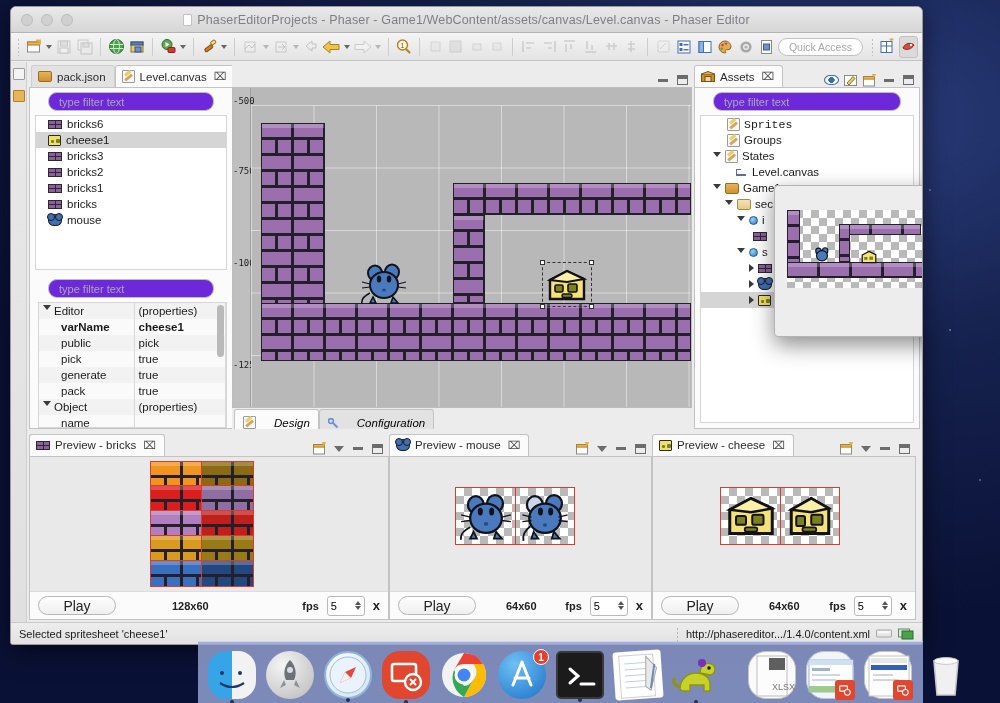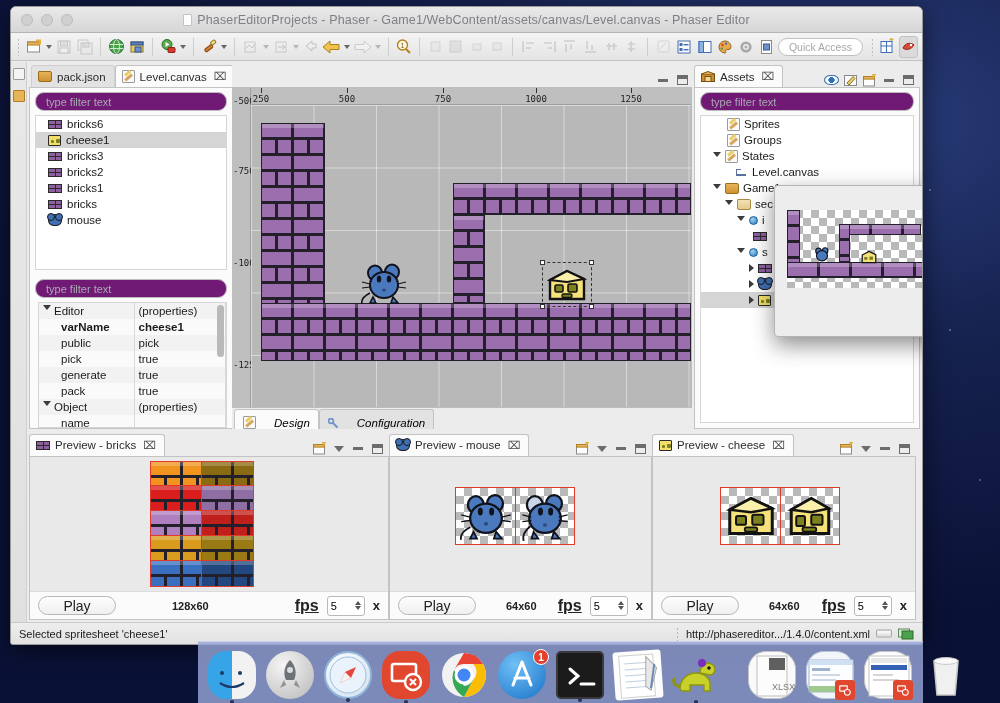--- a/index.html
+++ b/index.html
@@ -142,21 +142,21 @@
   .mini-caret { width:0;height:0;border-left:5px solid transparent;border-right:5px solid transparent;border-top:6px solid #6c6c6c;}
 
   .part-body {
     flex: 1; background: #fbfbfb; border: 1px solid #c3c3c3;
     min-height: 0; display:flex; flex-direction:column;
   }
 
   
   .left-stack { width: 205px; display:flex; flex-direction:column; padding: 2px 0 0 2px; }
   .filter-box {
-    margin: 4px 5px; height: 19px; background:#701a75;
+    margin: 4px 18px; height: 19px; background:#6d28d9;
     border: 1px solid #bdbdbd; border-radius: 9px;
     font-size: 11px; color: #a9a9b2; line-height: 18px; padding-left: 10px;
   }
   .tree { flex:1; background:#fff; margin: 0 5px 5px 5px; border:1px solid #d6d6d6; overflow:hidden;}
   .tree-row {
     height: 16px; display: flex; align-items: center; gap: 5px;
     padding-left: 12px; font-size: 11.5px; color: #1a1a1a;
   }
   .tree-row.sel { background: #d5d5d5; }
 
@@ -294,21 +294,21 @@
 
   
   .preview-row { display:flex; gap:0; height: 195px; padding: 4px 2px 2px 2px;}
   .prev-part { display:flex; flex-direction:column; min-width:0; }
   .prev-body { flex:1; border:1px solid #c3c3c3; background:#fbfbfb; display:flex; flex-direction:column;}
   .prev-canvas { flex:1; background:#e9e9e9; position:relative; overflow:hidden; }
   .prev-foot { height:28px; display:flex; align-items:center; gap:8px; padding:0 8px; background:#fbfbfb; border-top:1px solid #dcdcdc;}
   .play-btn { width:78px;height:19px;border:1px solid #b7b7b7;border-radius:10px;
     background:linear-gradient(#fefefe,#efefef); font-size:14px;color:#222;text-align:center;line-height:18px;}
   .dim { font-size:11px; color:#222; font-weight:bold;}
-  .fps-lbl { font-size:16px;color:#222; font-weight:bold;text-decoration:underline;}
+  .fps-lbl { font-size:11px;color:#222; font-weight:bold;}
   .spin { width:38px;height:20px;border:1px solid #b9b9b9;border-radius:3px;background:#fff;
     display:flex;align-items:center;justify-content:space-between;padding:0 3px;font-size:11px;}
   .spin-arrows{ display:flex;flex-direction:column;gap:1px;}
   .spin-arrows i{ display:block;width:0;height:0;border-left:3px solid transparent;border-right:3px solid transparent;}
   .spin-arrows i.up{ border-bottom:4px solid #555;}
   .spin-arrows i.dn{ border-top:4px solid #555;}
   .x-btn { font-size:13px; font-weight:bold; color:#222; }
 
   .checker {
     background-image:
@@ -690,32 +690,20 @@
                 </div>
             </div>
           </div>
           <div class="editor-canvas-wrap">
             <div class="ruler-v">
               <div class="rlabel-v" style="top:8px;">-500</div>
               <div class="rlabel-v" style="top:78px;">-750</div>
               <div class="rlabel-v" style="top:170px;">-1000</div>
               <div class="rlabel-v" style="top:272px;">-1250</div>
             </div>
-            <div class="ruler-h">
-              <div class="rtick" style="left:10px"></div>
-                <div class="rlabel-h" style="left:10px">250</div>
-              <div class="rtick" style="left:96px"></div>
-                <div class="rlabel-h" style="left:96px">500</div>
-              <div class="rtick" style="left:192px"></div>
-                <div class="rlabel-h" style="left:192px">750</div>
-              <div class="rtick" style="left:285px"></div>
-                <div class="rlabel-h" style="left:285px">1000</div>
-              <div class="rtick" style="left:380px"></div>
-                <div class="rlabel-h" style="left:380px">1250</div>
-            </div>
 
             <div class="canvas-area">
 
               <div class="brick" style="left:10px; top:18px; width:64px; height:238px;"></div>
 
               <div class="brick" style="left:202px; top:78px; width:238px; height:32px;"></div>
 
               <div class="brick" style="left:202px; top:110px; width:32px; height:88px;"></div>
 
               <div class="brick" style="left:10px; top:198px; width:430px; height:58px;"></div>
@@ -797,21 +785,21 @@
                   <div class="mini-min"></div>
                 </div>
               <div class="mini-btn">
                   <div class="mini-max"></div>
                 </div>
             </div>
           </div>
           <div class="part-body">
             <div class="filter-box">type filter text</div>
             <div class="assets-tree">
-              <div class="a-row" style="padding-left:26px;">
+              <div class="a-row" style="padding-left:26px;font-family:Liberation Mono, monospace;">
                 <span class="ic-pencil"></span>
                 <span>Sprites</span>
               </div>
               <div class="a-row" style="padding-left:26px;">
                 <span class="ic-pencil"></span>
                 <span>Groups</span>
               </div>
               <div class="a-row" style="padding-left:12px;">
                 <span class="twisty open"></span>
                 <span class="ic-pencil"></span>

